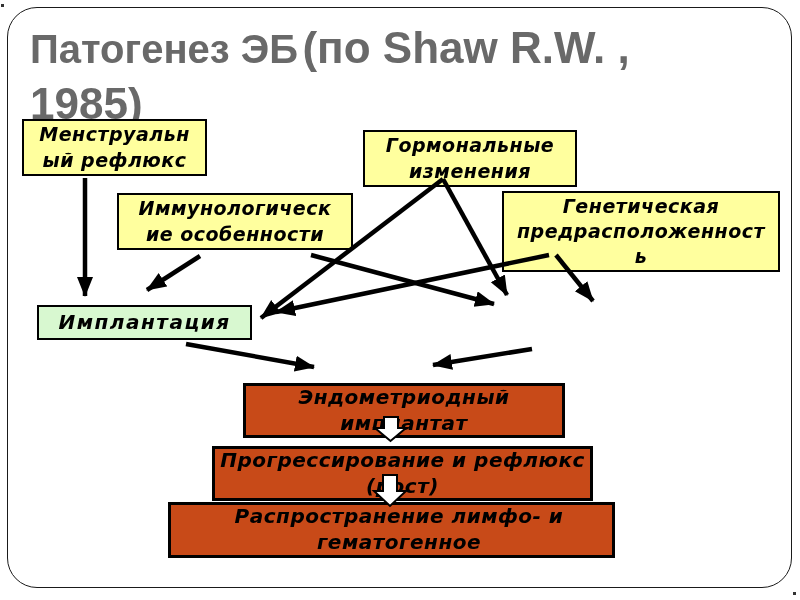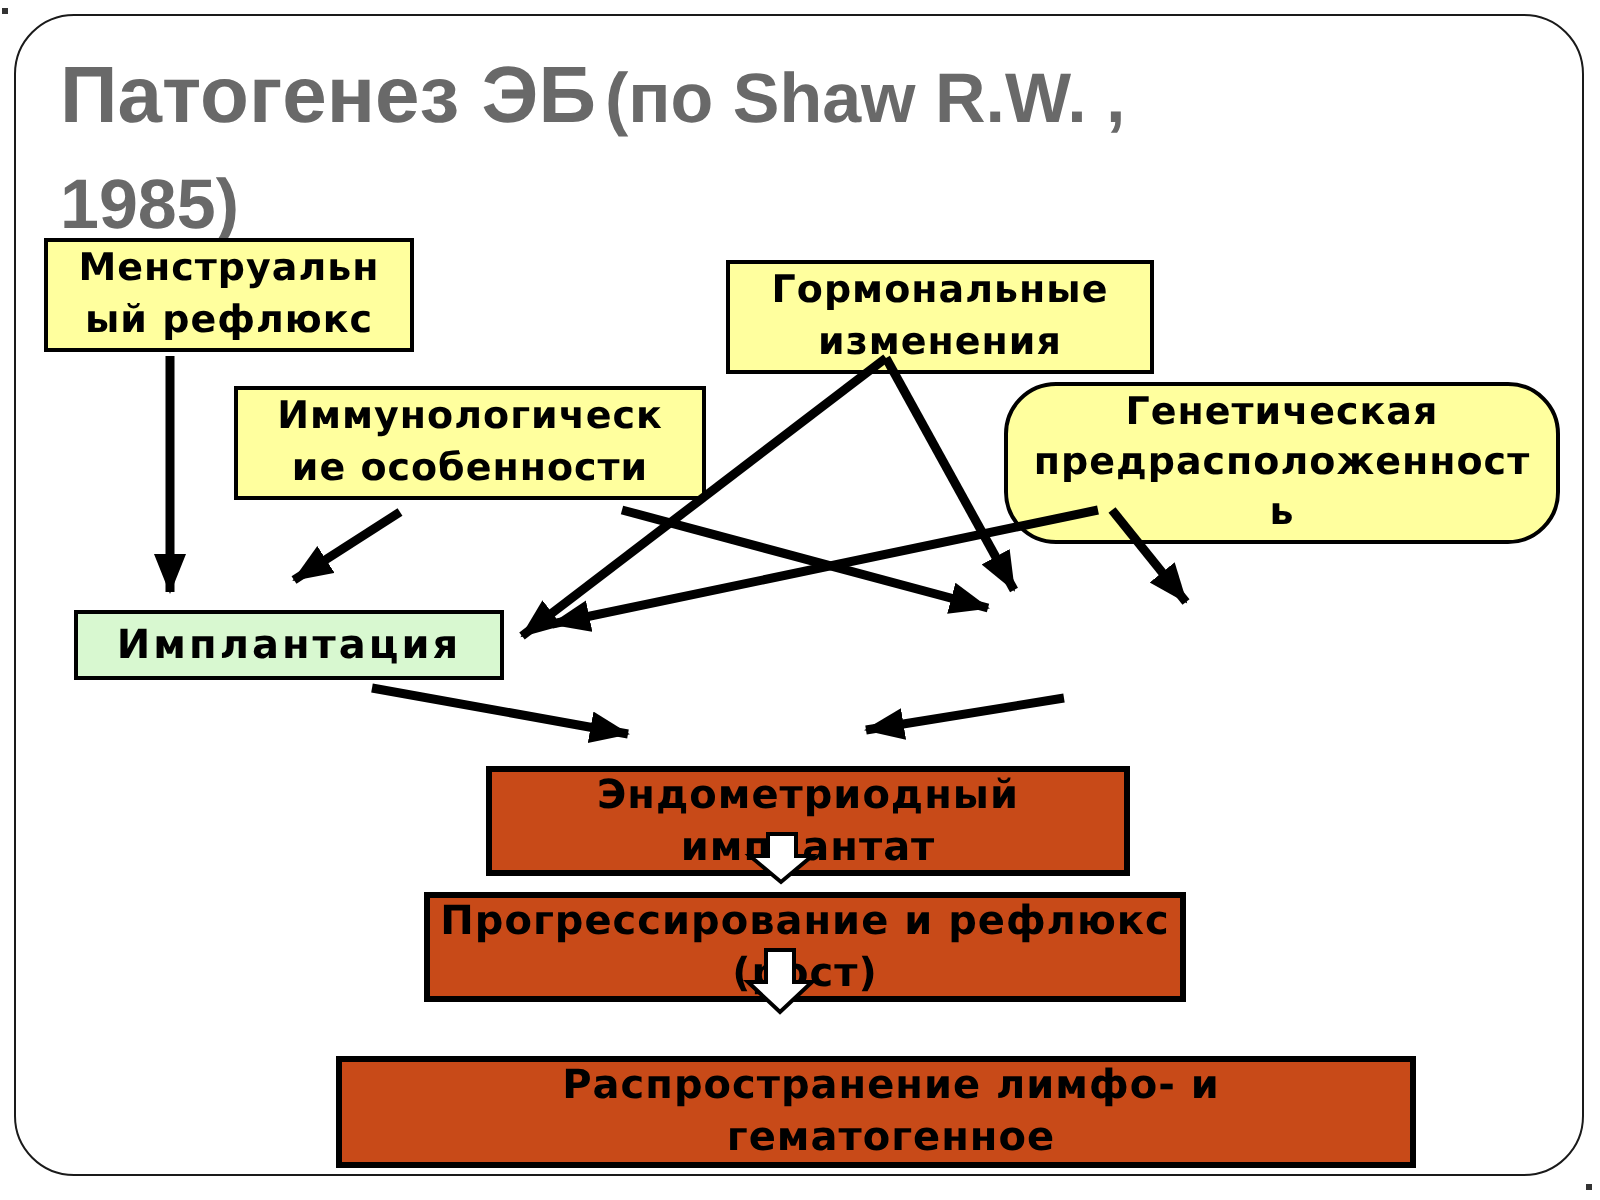--- a/index.html
+++ b/index.html
@@ -15,40 +15,40 @@
   .dot-tl{left:1px;top:4px;}
   .dot-br{left:793px;top:592px;}
   .title{
     position:absolute;left:30px;top:22px;width:720px;
     font-family:"Liberation Sans",sans-serif;font-weight:bold;
     color:var(--title-text,#696969);
   }
   .title .line1{line-height:52px;}
   .title .line2{line-height:40px;}
   .t-big{font-size:40px;letter-spacing:0px;}
-  .t-small{font-size:35px;}
+  .t-small{font-size:44px;}
   .box{
     position:absolute;border:2px solid #000;box-sizing:border-box;
     display:flex;align-items:center;justify-content:center;
     text-align:center;font-weight:bold;color:#000;
-    white-space:pre-line;line-height:1.32;
+    white-space:pre-line;line-height:1.32;font-style:italic;
   }
   .factor{background:var(--factor-fill,#FFFF9E);font-size:19px;letter-spacing:0.5px;}
   .mechanism{background:var(--mechanism-fill,#D8F8D0);font-size:20px;letter-spacing:1.5px;}
   .stage{background:var(--stage-fill,#C84A18);border-width:3px;font-size:20px;letter-spacing:0.5px;line-height:1.28;}
   
   .b-menstrual {left:22px; top:119px; width:185px; height:57px;}
   .b-hormonal  {left:363px;top:130px; width:214px; height:57px;}
   .b-immuno    {left:117px;top:193px; width:236px; height:57px;}
-  .b-genetic   {left:502px;top:191px; width:278px; height:81px;border-radius:26px;}
+  .b-genetic   {left:502px;top:191px; width:278px; height:81px;}
   .b-implant   {left:37px; top:305px; width:215px; height:35px;}
   .b-metaplasia{left:463px;top:312px; width:216px; height:34px;}
   .b-endo      {left:243px;top:383px; width:322px; height:55px;}
   .b-progress  {left:212px;top:446px; width:381px; height:55px;}
-  .b-dissem    {left:168px;top:528px; width:540px; height:56px;padding-left:15px;}
+  .b-dissem    {left:168px;top:502px; width:447px; height:56px;padding-left:15px;}
   svg.arrows{position:absolute;left:0;top:0;width:800px;height:600px;pointer-events:none;}
   .edge{stroke:var(--arrow,#000);stroke-width:4.5;fill:none;}
   .blockarrow{fill:#fff;stroke:var(--arrow,#000);stroke-width:2;stroke-linejoin:miter;}
   .ahead{fill:var(--arrow,#000);}
 </style>
 </head>
 <body>
 
 <div id="slide">
 

